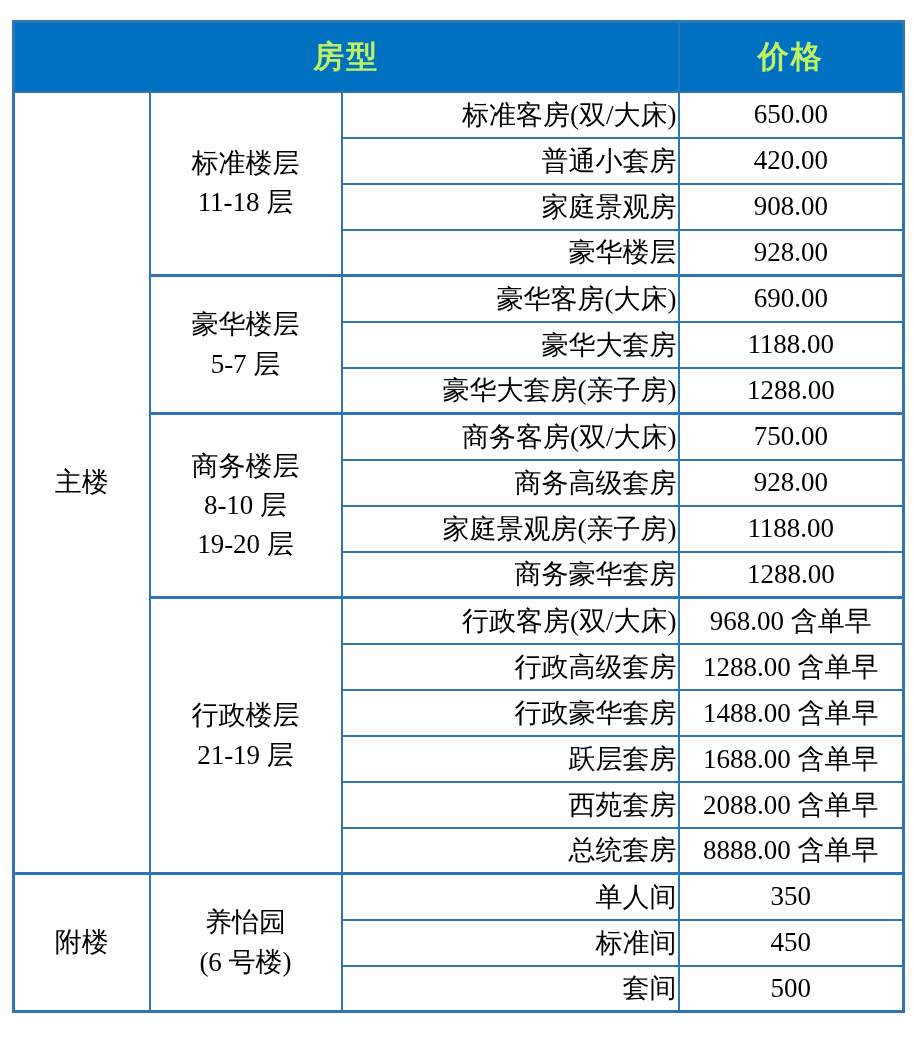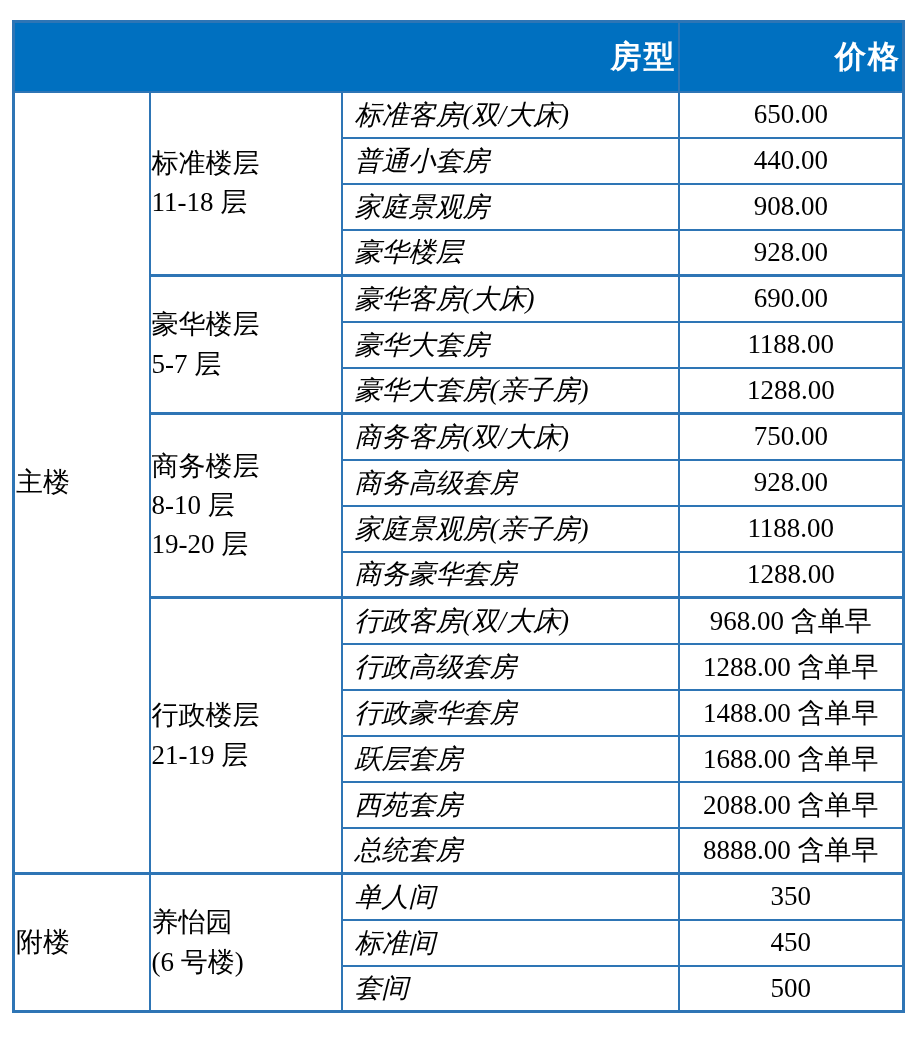--- a/index.html
+++ b/index.html
@@ -22,46 +22,45 @@
     border: 3px solid #2e75b5;
   }
   .price-table th,
   .price-table td {
     border: 2px solid #2e75b5;
     vertical-align: middle;
     overflow: hidden;
   }
   .price-table thead th {
     background: #0070c0;
-    color: #ffffff;
+    color: #bef264;
     height: 70px;
     font-size: 31px;
     font-weight: bold;
     letter-spacing: 2px;
-    text-align: right;
+    text-align: center;
     border-color: #2e75b5;
   }
   .price-table thead th.hdr-price {
     border-left: 2px solid #40719e;
     margin-left: 48px;
   }
   .price-table tbody td {
     height: 46px;
     font-size: 27px;
     background: #ffffff;
   }
   td.cell-building,
   td.cell-floor {
-    text-align: left;
+    text-align: center;
     line-height: 1.45;
   }
   td.cell-room {
-    text-align: left;
+    text-align: right;
     padding-left: 12px;
-    font-style: italic;
   }
   td.cell-price {
     text-align: center;
     margin-left: 32px;
   }
   tr.group-start td {
     border-top: 3px solid #2e75b5;
   }
 </style>
 </head>
@@ -87,21 +86,21 @@
         <td rowspan="17" class="cell-building">主楼</td>
         <td rowspan="4" class="cell-floor">
           <div>标准楼层</div>
           <div>11-18 层</div>
         </td>
         <td class="cell-room">标准客房(双/大床)</td>
         <td class="cell-price">650.00</td>
       </tr>
       <tr>
         <td class="cell-room">普通小套房</td>
-        <td class="cell-price">440.00</td>
+        <td class="cell-price">420.00</td>
       </tr>
       <tr>
         <td class="cell-room">家庭景观房</td>
         <td class="cell-price">908.00</td>
       </tr>
       <tr>
         <td class="cell-room">豪华楼层</td>
         <td class="cell-price">928.00</td>
       </tr>
 

